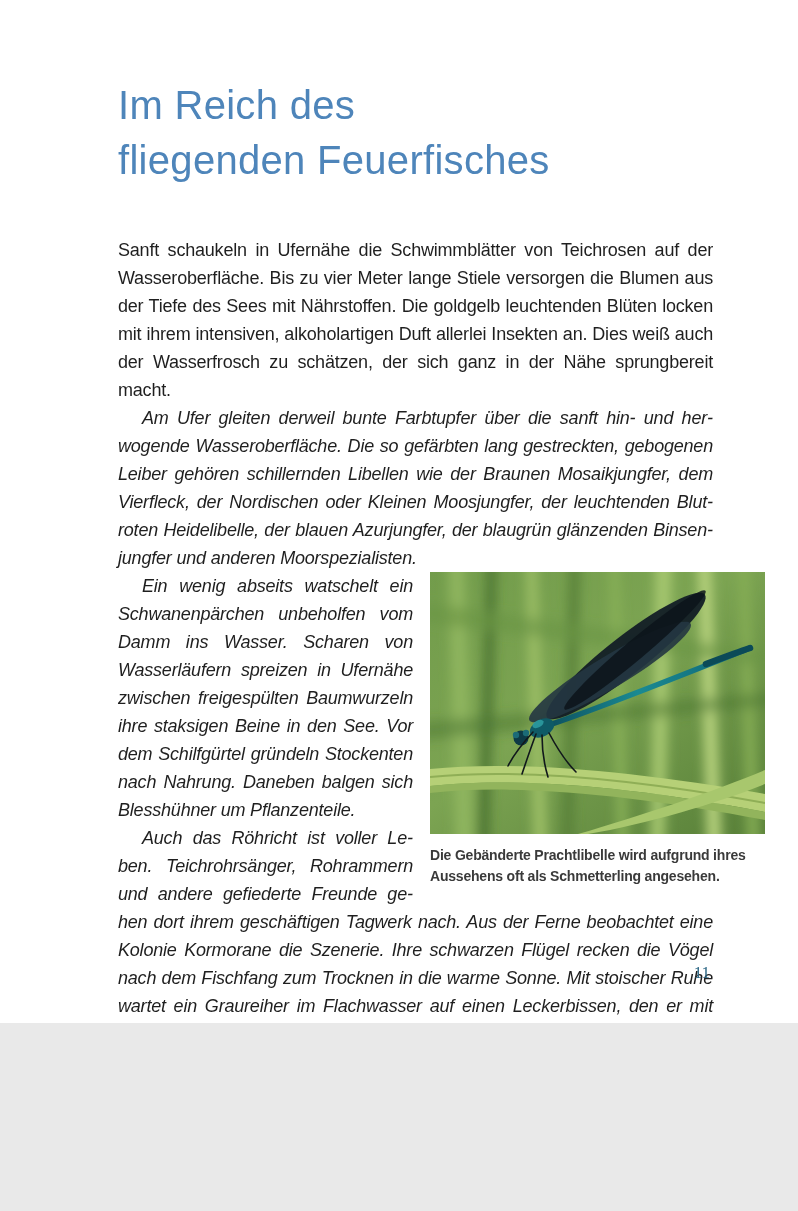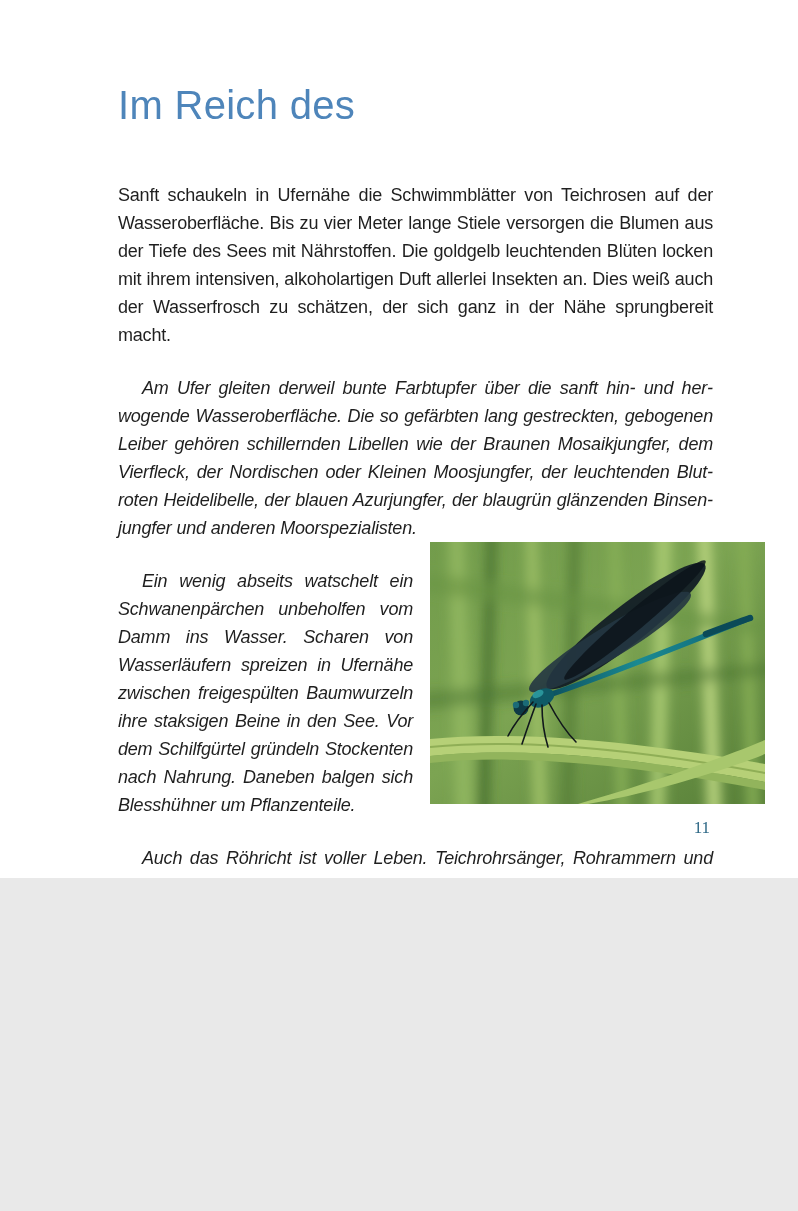--- a/index.html
+++ b/index.html
@@ -1,20 +1,20 @@
 <!DOCTYPE html>
 <html lang="de"><head>
 <meta charset="utf-8">
 <style>
   * { margin:0; padding:0; box-sizing:border-box; }
   html, body { background:#e9e9e9; }
   .page {
     position: relative;
     width: 798px;
-    height: 878px;
+    height: 1023px;
     margin: 0 auto;
     background: #ffffff;
     font-family: "Liberation Sans", "DejaVu Sans", sans-serif;
     color: #1f1f1f;
     overflow: hidden;
   }
   .content-area {
     position: absolute;
     top: 0;
     left: 118px;
@@ -31,21 +31,20 @@
   }
   .chapter-title .title-line { display: block; }
   .body-text p {
     font-size: 18px;
     line-height: 28px;
     letter-spacing: -0.2px;
     text-align: justify;
     hyphens: auto;
     -webkit-hyphens: auto;
     color: #1f1f1f;
-    margin-top: 25px;
   }
   .body-text p.indent { text-indent: 24px; font-style: italic; }
   figure.photo-figure {
     float: right;
     width: 335px;
     margin: 0 -52px 4px 17px;
   }
   figure.photo-figure svg {
     display: block;
     width: 335px;
@@ -71,20 +70,21 @@
   }
 </style>
 </head>
 <body>
 
 <div class="page">
   <div class="content-area">
 
     <h1 class="chapter-title">
       <span class="title-line">Im Reich des</span>
+      <span class="title-line">fliegenden Feuerfisches</span>
     </h1>
 
     <div class="body-text">
       <p>Sanft schaukeln in Ufernähe die Schwimm­blätter von Teich­rosen auf der Wasser­ober­fläche. Bis zu vier Meter lange Stiele versorgen die Blumen aus der Tiefe des Sees mit Nähr­stoffen. Die goldgelb leuchtenden Blüten locken mit ihrem intensiven, alkohol­artigen Duft allerlei Insekten an. Dies weiß auch der Wasser­frosch zu schätzen, der sich ganz in der Nähe sprung­bereit macht.</p>
       <p class="indent">Am Ufer gleiten derweil bunte Farb­tupfer über die sanft hin- und her­wogende Wasser­ober­fläche. Die so gefärbten lang gestreckten, gebogenen Leiber gehören schillernden Libellen wie der Braunen Mosaik­jungfer, dem Vierfleck, der Nor­dischen oder Kleinen Moos­jungfer, der leuchtenden Blut­roten Heide­libelle, der blauen Azur­jungfer, der blaugrün glänzenden Binsen­jungfer und anderen Moor­spezialisten.</p>
 
       <figure class="photo-figure">
         <svg viewBox="0 0 335 262" xmlns="http://www.w3.org/2000/svg" role="img">
           <defs>
             <linearGradient id="bgGrad" x1="0" y1="0" x2="1" y2="1">
@@ -141,20 +141,21 @@
               <circle cx="96" cy="161" r="3.2" fill="#1b6b77"></circle>
             </g>
             <g stroke="#11181c" stroke-width="1.6" fill="none" stroke-linecap="round">
               <path d="M106,162 C100,178 96,190 92,202"></path>
               <path d="M112,163 C112,180 114,192 118,205"></path>
               <path d="M119,161 C128,178 136,190 146,200"></path>
               <path d="M103,160 C92,172 84,182 78,194"></path>
             </g>
           </g>
         </svg>
+        <figcaption class="photo-caption">Die Gebänderte Prachtlibelle wird aufgrund ihres Aussehens oft als Schmetterling angesehen.</figcaption>
       </figure>
 
       <p class="indent">Ein wenig abseits watschelt ein Schwanen­pärchen unbeholfen vom Damm ins Wasser. Scharen von Was­ser­läufern spreizen in Ufernähe zwi­schen frei­ge­spülten Baum­wurzeln ihre staksigen Beine in den See. Vor dem Schilf­gürtel gründeln Stock­enten nach Nahrung. Daneben balgen sich Bless­hühner um Pflanzen­teile.</p>
       <p class="indent">Auch das Röhricht ist voller Le­ben. Teich­rohr­sänger, Rohr­ammern und andere gefiederte Freunde ge­hen dort ihrem geschäftigen Tagwerk nach. Aus der Ferne beobachtet eine Kolonie Kor­morane die Szenerie. Ihre schwarzen Flügel recken die Vögel nach dem Fisch­fang zum Trocknen in die warme Sonne. Mit stoischer Ruhe wartet ein Grau­reiher im Flach­wasser auf einen Lecker­bissen, den er mit seinem spitzen Schnabel aus dem Wasser fischen kann. Ein Knacken im Unterholz genügt – und die Idylle ist dahin. Aus Gras­horsten schwingen sich Hunderte von Möwen in die Luft. Sofort ist der See erfüllt von lautem Gekreische. Die Vögel haben Angst um ihre bereits geschlüpften Jungen oder bebrüteten Eier.</p>
     </div>
 
   </div>
 
   <div class="page-number">11</div>
 </div>

